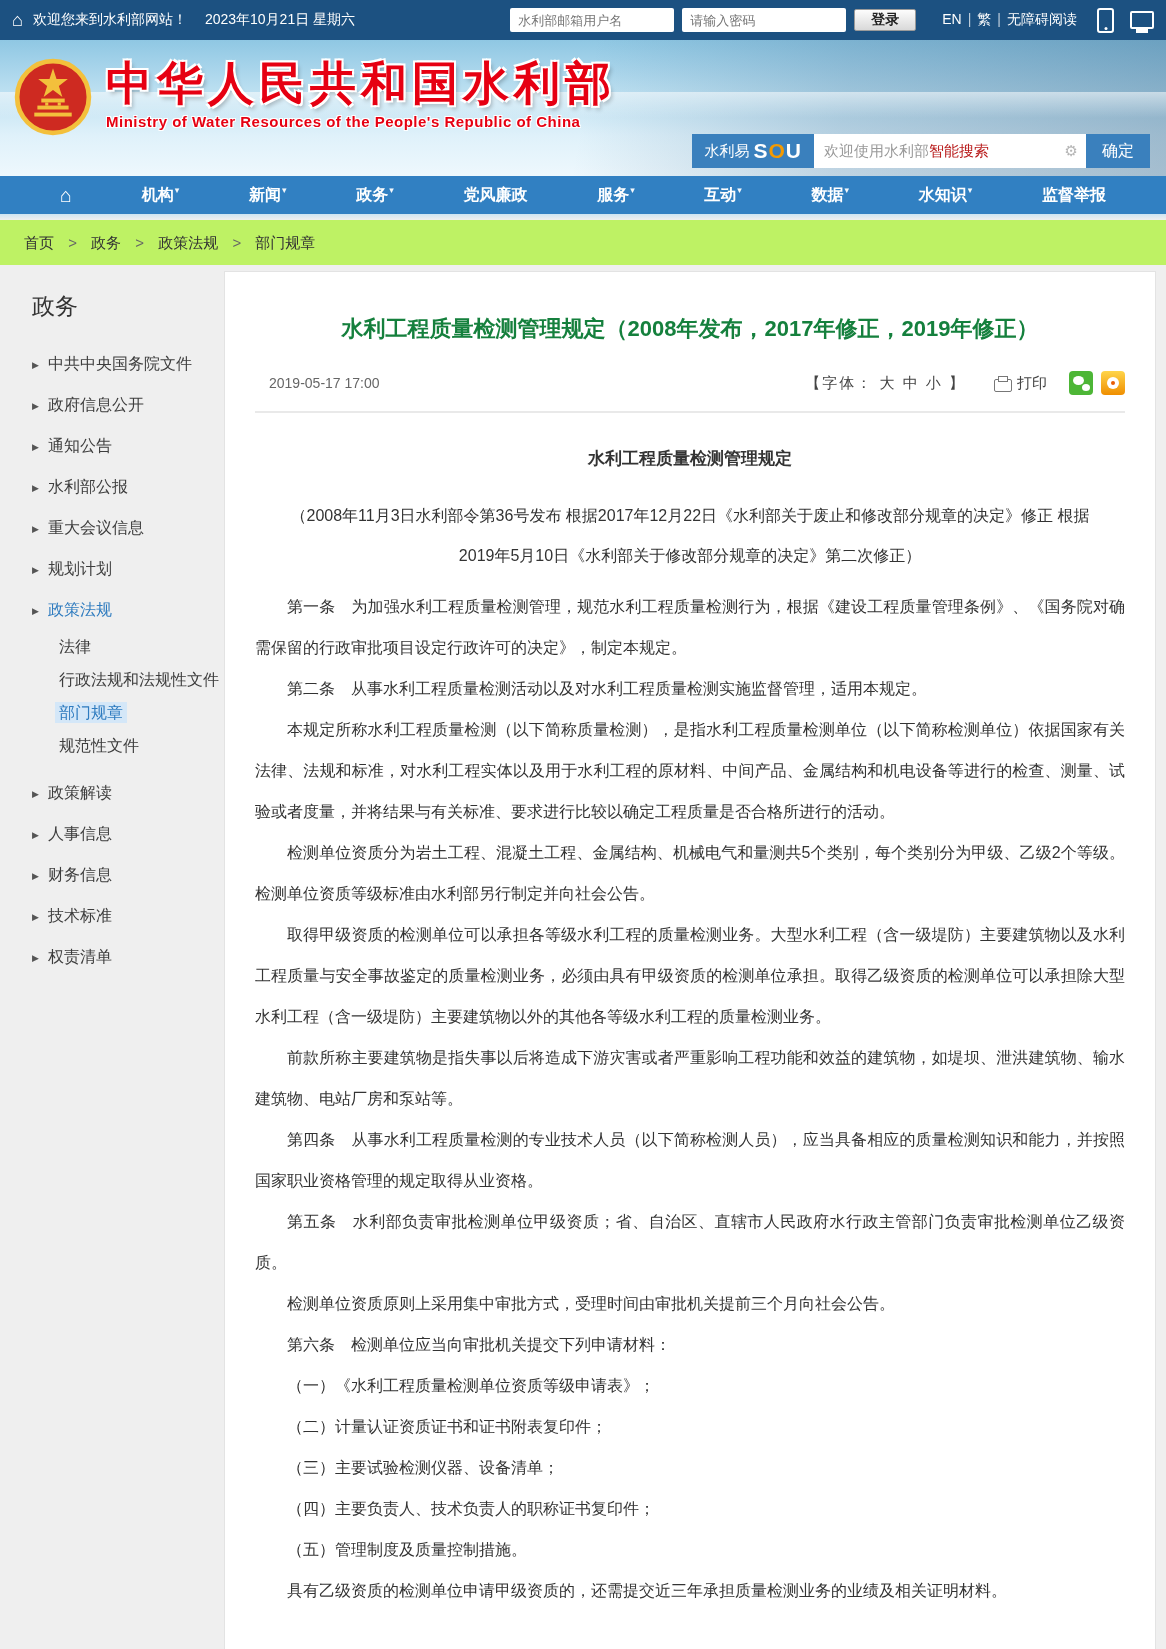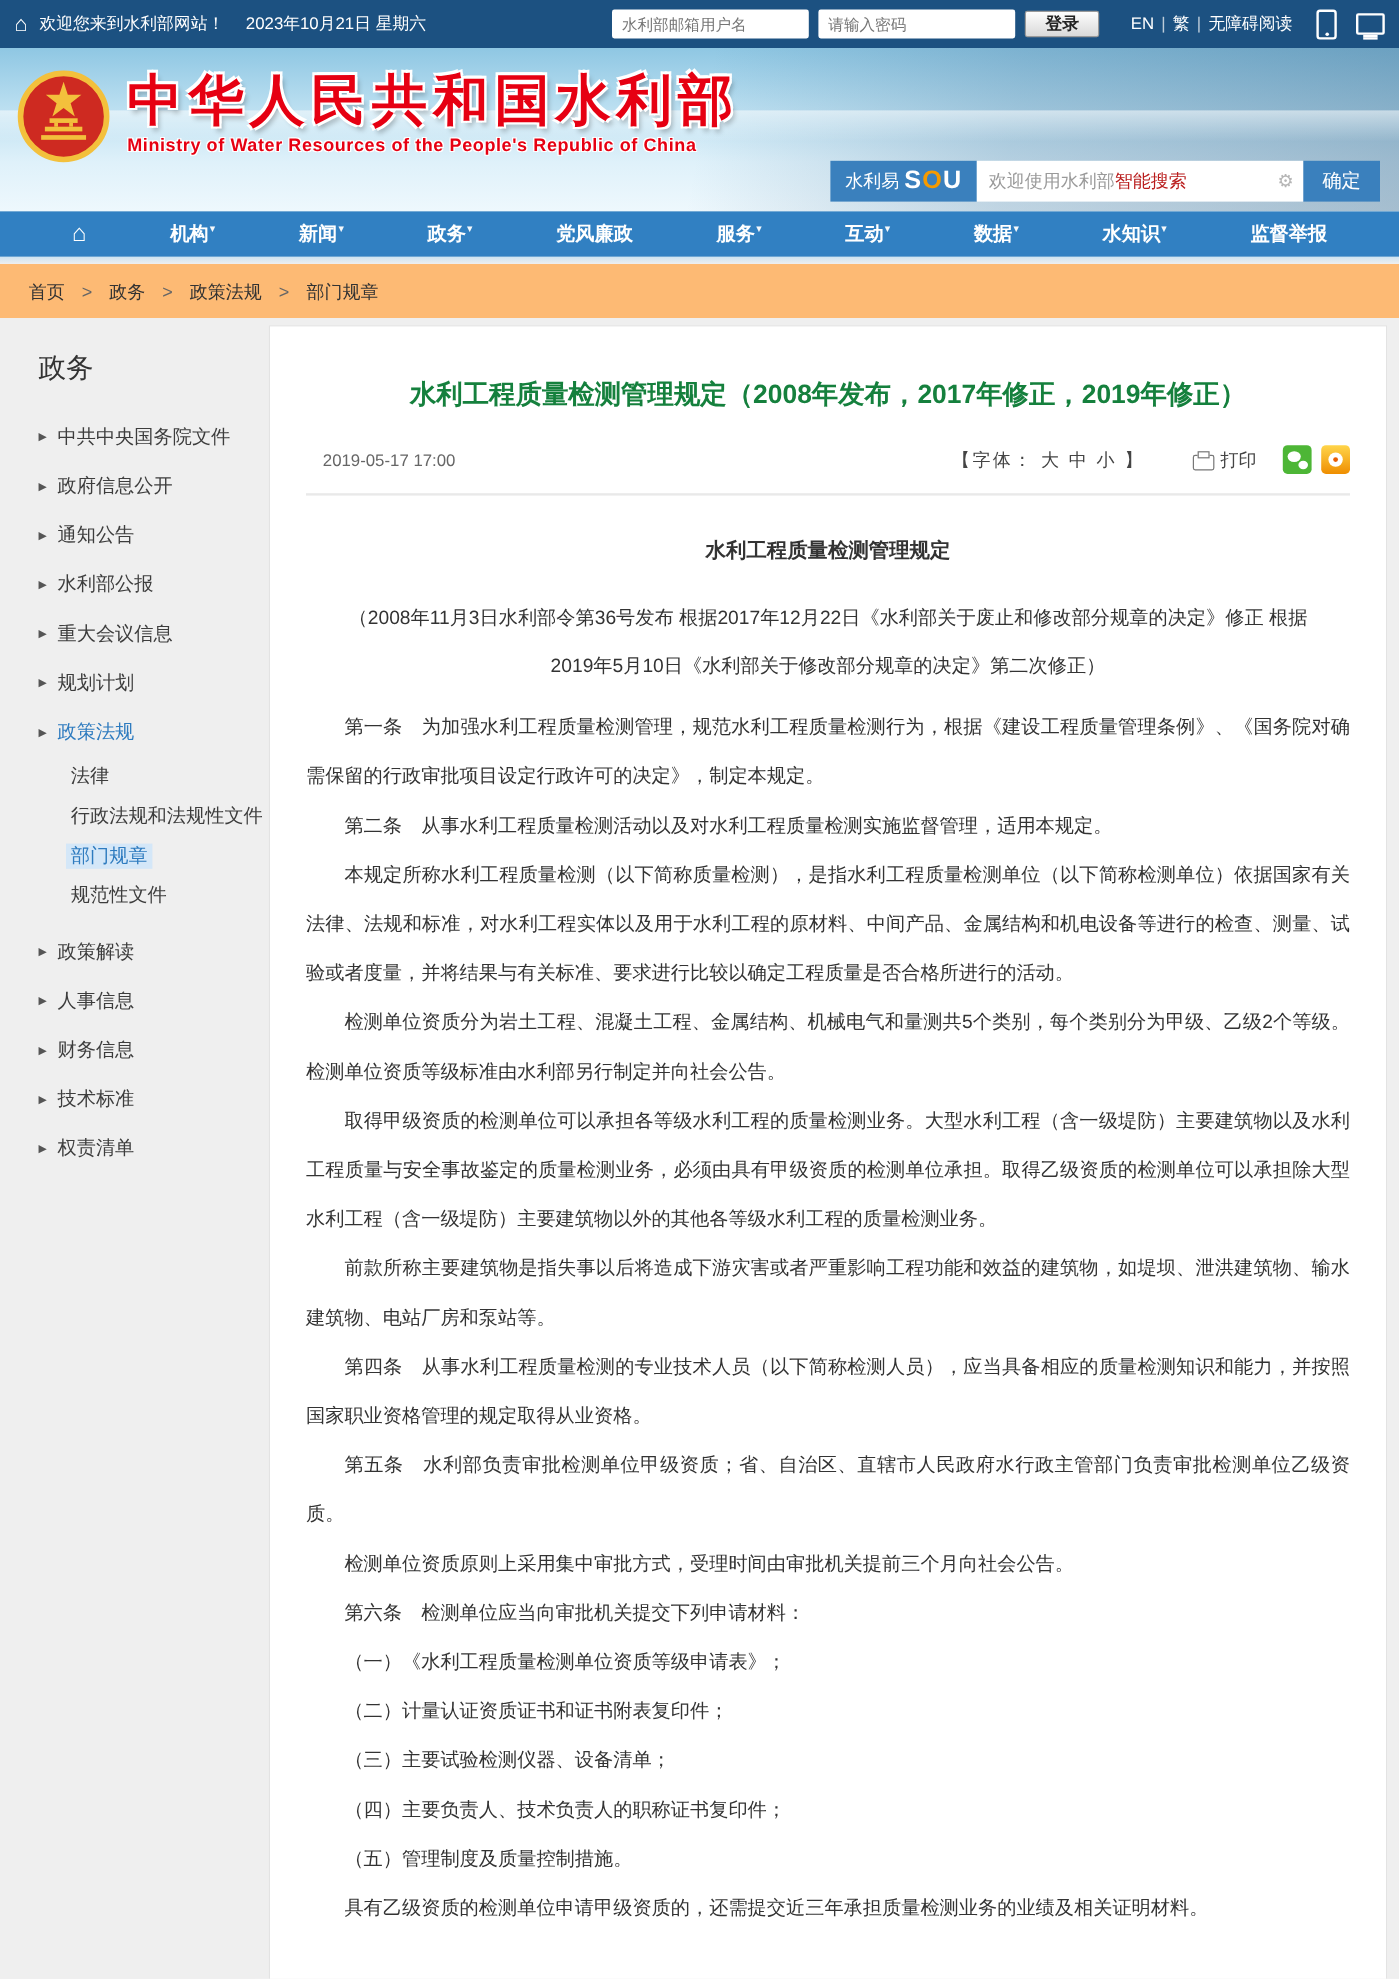--- a/index.html
+++ b/index.html
@@ -49,21 +49,21 @@
   .gear{position:absolute;right:8px;color:#b5b5b5;font-size:15px;cursor:pointer;}
   .search-btn{background:#3a80bd;color:#fff;border:none;padding:0 16px;font-size:16px;cursor:pointer;font-family:inherit;}
   
   .nav{height:38px;background:#3180c2;display:flex;align-items:center;color:#fff;
     padding:0 60px;box-sizing:border-box;justify-content:space-between;}
   .nav-item{font-size:16px;font-weight:bold;cursor:pointer;white-space:nowrap;position:relative;}
   .nav-item .caret{font-size:9px;vertical-align:top;margin-left:1px;opacity:.95;}
   .nav-home{font-size:20px;font-weight:normal;}
   
   .crumb-strip{height:6px;background:linear-gradient(180deg,#cde4f2,rgba(255,255,255,0));}
-  .breadcrumb{padding:14px 12px 12px 24px;font-size:15px;color:#333;background:#fdba74;}
+  .breadcrumb{padding:14px 12px 12px 24px;font-size:15px;color:#333;background:#bef264;}
   .breadcrumb span{cursor:pointer;}
   .breadcrumb .sep{margin:0 10px;color:#666;cursor:default;}
   
   .page-body{display:flex;align-items:flex-start;padding:6px 10px 14px 10px;box-sizing:border-box;}
   .sidebar{width:214px;flex:none;padding-top:6px;}
   .side-heading{font-size:23px;color:#333;margin:14px 0 22px 22px;}
   .side-item{display:flex;align-items:center;padding:10px 0 10px 22px;font-size:16px;color:#3d3d3d;cursor:pointer;}
   .side-item .tri{font-size:9px;color:#555;margin-right:9px;}
   .side-item.active{color:#2e7bbf;}
   .side-sub{padding:6px 0 6px 45px;font-size:16px;color:#3d3d3d;cursor:pointer;}
@@ -71,21 +71,21 @@
   .side-sub.active .lbl{color:#2e7bbf;background:#d4e7f8;}
   
   .content{flex:1;background:#fff;border:1px solid #e3e3e3;padding:26px 30px 70px 30px;
     box-sizing:border-box;min-height:1352px;}
   .article-title{text-align:center;font-size:22px;color:#15803d;font-weight:bold;margin:14px 10px 0 10px;line-height:1.5;}
   .meta-row{display:flex;align-items:center;margin-top:26px;font-size:14px;color:#666;}
   .meta-date{margin-left:14px;}
   .meta-right{margin-left:auto;display:flex;align-items:center;gap:8px;}
   .font-tools{color:#444;font-size:15px;letter-spacing:2px;}
   .font-tools span{cursor:pointer;}
-  .print-wrap{display:flex;align-items:center;gap:5px;margin-left:32px;cursor:pointer;color:#444;font-size:15px;}
+  .print-wrap{display:flex;align-items:center;gap:5px;margin-left:20px;cursor:pointer;color:#444;font-size:15px;}
   .print-icon{width:16px;height:11px;border:1px solid #777;border-radius:2px;position:relative;margin-top:4px;}
   .print-icon::before{content:"";position:absolute;left:3px;top:-4px;width:8px;height:4px;background:#fff;border:1px solid #777;}
   .share-icon{width:24px;height:24px;border-radius:4px;position:relative;cursor:pointer;flex:none;}
   .wechat{background:#4db636;margin-left:14px;}
   .wechat::before{content:"";position:absolute;left:4px;top:5px;width:11px;height:9px;border-radius:50%;background:#fff;}
   .wechat::after{content:"";position:absolute;right:3px;bottom:4px;width:8px;height:7px;border-radius:50%;background:#fff;}
   .weibo{background:linear-gradient(180deg,#ffd54a,#ef8e00);}
   .weibo::before{content:"";position:absolute;left:6px;top:6px;width:12px;height:12px;border-radius:50%;background:#fff;}
   .weibo::after{content:"";position:absolute;left:10px;top:10px;width:4px;height:4px;border-radius:50%;background:#e85d04;}
   .article-rule{border:none;border-top:2px solid #e9e9e9;margin:16px 0 0 0;}

